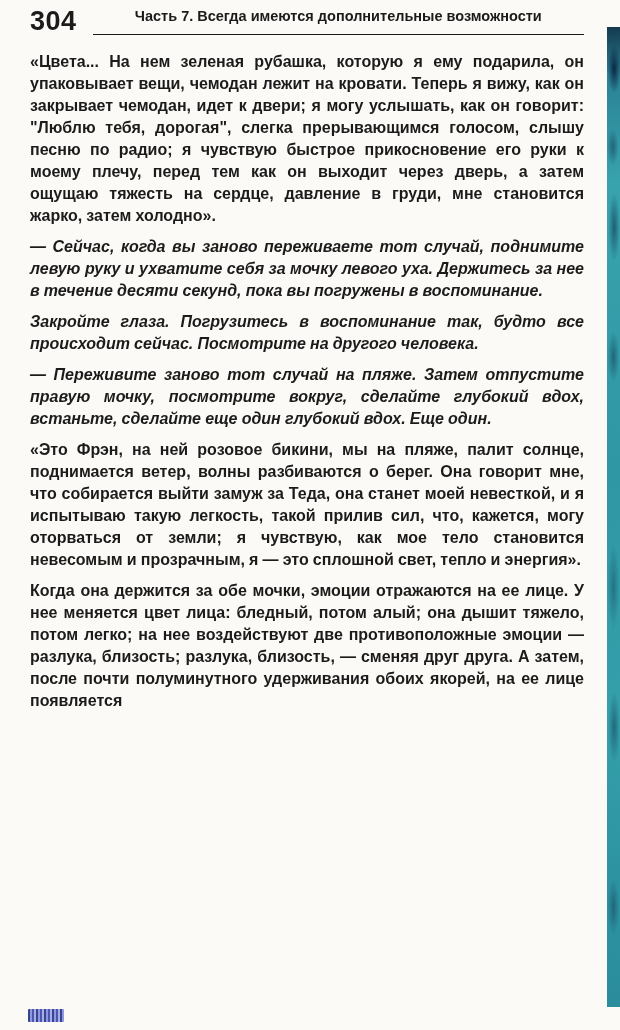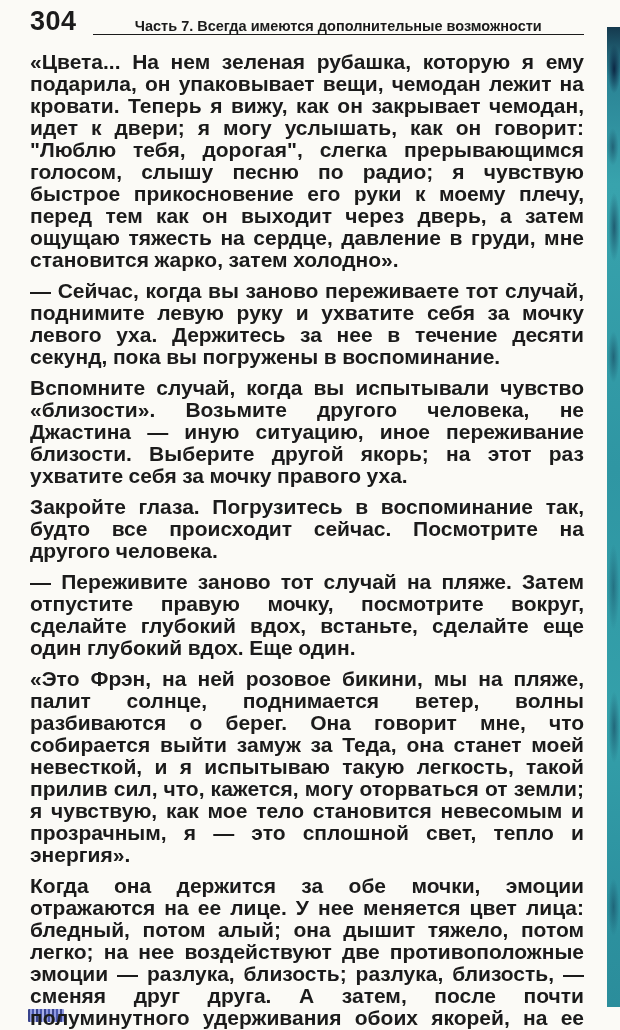--- a/index.html
+++ b/index.html
@@ -15,21 +15,20 @@
     color: #1b1b1b;
     font-family: "Liberation Sans", sans-serif;
   }
   .page-inner {
     padding: 8px 36px 0 30px;
     position: relative;
     z-index: 1;
   }
   .header {
     display: flex;
-    align-items: flex-end;
     gap: 16px;
     margin-bottom: 16px;
   }
   .page-number {
     font-size: 27px;
     font-weight: 700;
     line-height: 1;
     letter-spacing: 0.5px;
     flex: 0 0 auto;
   }
@@ -37,30 +36,31 @@
     flex: 1 1 auto;
     text-align: center;
     border-bottom: 1.6px solid #1b1b1b;
     font-size: 14.5px;
     font-weight: 700;
   }
   .content {
     margin-top: 2px;
   }
   .para {
-    font-size: 21px;
+    font-size: 16px;
     font-weight: 700;
     line-height: 22px;
     text-align: justify;
     margin: 0 0 9px 0;
     hyphens: auto;
     -webkit-hyphens: auto;
     word-spacing: -0.3px;
   }
   .para.italic {
+    font-style: italic;
   }
   
   .edge-bar {
     position: absolute;
     top: 27px;
     right: 0;
     width: 13px;
     height: 980px;
     z-index: 0;
     background:
@@ -96,20 +96,19 @@
 <div class="page-inner">
 
   <div class="header">
     <div class="page-number">304</div>
     <div class="chapter-wrap">Часть 7. Всегда имеются дополнительные возможности</div>
   </div>
 
   <div class="content">
     <p class="para">«Цвета... На нем зеленая рубашка, которую я ему подарила, он упаковывает вещи, чемодан лежит на кровати. Теперь я вижу, как он закрывает чемодан, идет к двери; я могу услышать, как он говорит: "Люблю тебя, дорогая", слегка прерывающимся голосом, слышу песню по радио; я чувствую быстрое прикосновение его руки к моему плечу, перед тем как он выходит через дверь, а затем ощущаю тяжесть на сердце, давление в груди, мне становится жарко, затем холодно».</p>
     <p class="para italic">— Сейчас, когда вы заново переживаете тот случай, поднимите левую руку и ухватите себя за мочку левого уха. Держитесь за нее в течение десяти секунд, пока вы погружены в воспоминание.</p>
-    <p class="para">Вспомните случай, когда вы испытывали чувство «близости». Возьмите другого человека, не Джастина — иную ситуацию, иное переживание близости. Выберите другой якорь; на этот раз ухватите себя за мочку правого уха.</p>
     <p class="para italic">Закройте глаза. Погрузитесь в воспоминание так, будто все происходит сейчас. Посмотрите на другого человека.</p>
     <p class="para italic">— Переживите заново тот случай на пляже. Затем отпустите правую мочку, посмотрите вокруг, сделайте глубокий вдох, встаньте, сделайте еще один глубокий вдох. Еще один.</p>
     <p class="para">«Это Фрэн, на ней розовое бикини, мы на пляже, палит солнце, поднимается ветер, волны разбиваются о берег. Она говорит мне, что собирается выйти замуж за Теда, она станет моей невесткой, и я испытываю такую легкость, такой прилив сил, что, кажется, могу оторваться от земли; я чувствую, как мое тело становится невесомым и прозрачным, я — это сплошной свет, тепло и энергия».</p>
     <p class="para">Когда она держится за обе мочки, эмоции отражаются на ее лице. У нее меняется цвет лица: бледный, потом алый; она дышит тяжело, потом легко; на нее воздействуют две противоположные эмоции — разлука, близость; разлука, близость, — сменяя друг друга. А затем, после почти полуминутного удерживания обоих якорей, на ее лице появляется</p>
   </div>
 
 </div>
 
 </body></html>

